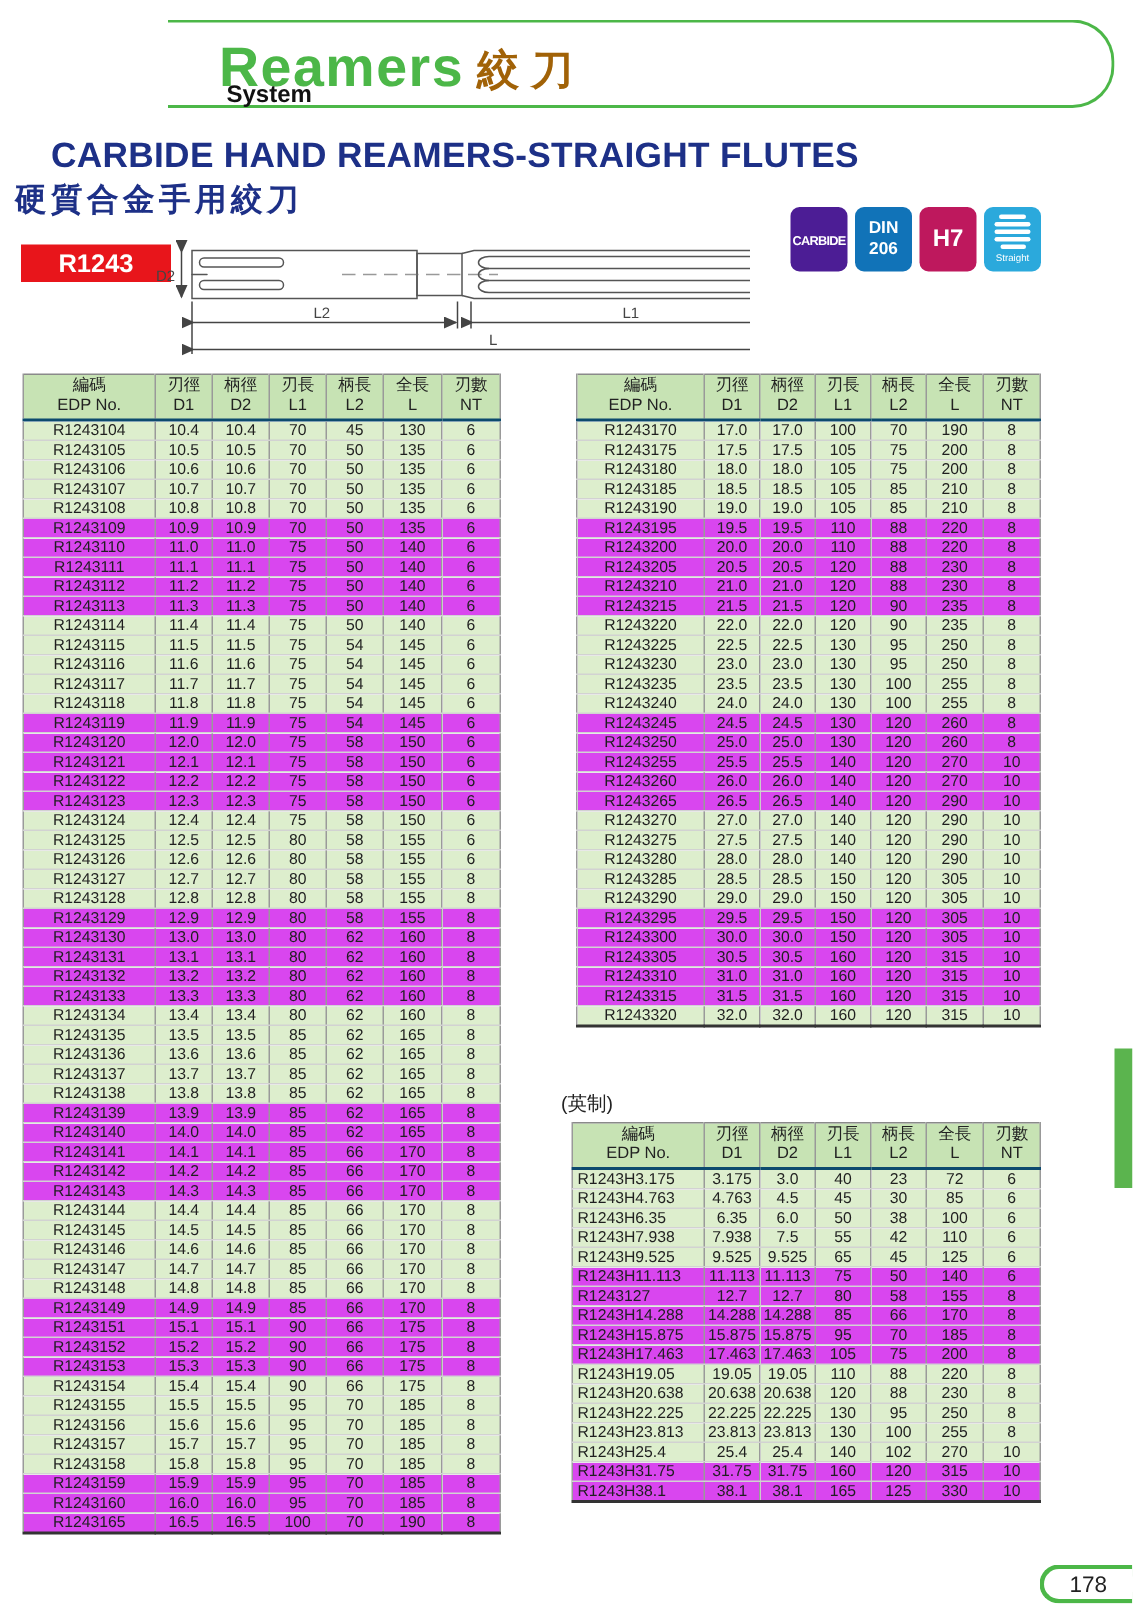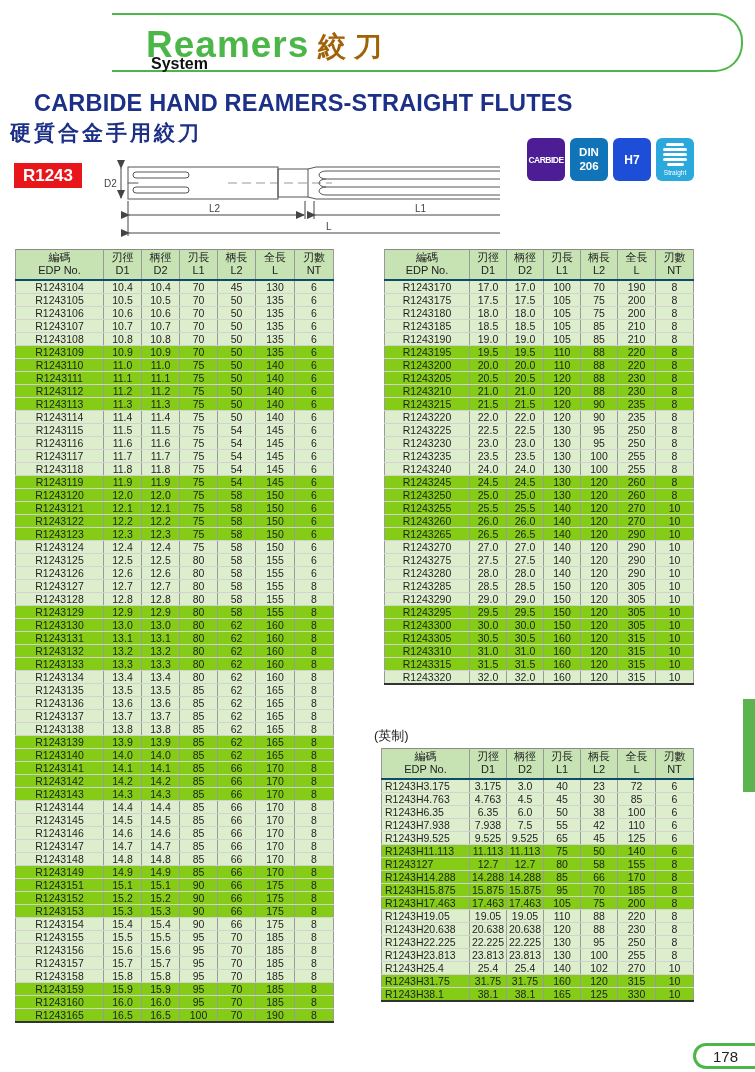--- a/index.html
+++ b/index.html
@@ -31,35 +31,35 @@
   
   .page-title-en {
     position:absolute; left:10px; top:90px;
     font-size:23.5px; font-weight:800; color:#1d3087; letter-spacing:0.2px;margin-left:24px;
   }
   .page-title-zh {
     position:absolute; left:10px; top:119px;
     font-size:21px; font-weight:700; color:#1d3087; letter-spacing:3px;
   }
   .model-badge {
-    position:absolute; left:14px; top:163px; width:68px; height:25px;
+    position:absolute; left:14px; top:163px; width:100px; height:25px;
     background:#e8151b; color:#fff; font-size:17px; font-weight:800;
     text-align:center; line-height:25px;
   }
 
   
   .badges { position:absolute; left:527px; top:138px; display:flex; gap:5px; }
   .badge {
     width:38px; height:43px; border-radius:6px; color:#fff;
     display:flex; flex-direction:column; align-items:center; justify-content:center;
     font-weight:700; text-align:center;
   }
   .badge.carbide { background:#4c1d95; font-size:8.5px; letter-spacing:-0.5px; }
   .badge.din { background:#1173b8; font-size:11.5px; line-height:1.15; }
-  .badge.h7 { background:#1d4ed8; font-size:12px; }
+  .badge.h7 { background:#be185d; font-size:16px; }
   .badge.straight { background:#2ba9dc; justify-content:flex-start; padding-top:5px; }
   .stripes { display:flex; flex-direction:column; gap:2px; align-items:center; }
   .stripes i { display:block; height:3px; background:#fff; border-radius:1.5px; }
   .stripes i:nth-child(1){width:18px}.stripes i:nth-child(2){width:24px}
   .stripes i:nth-child(3){width:24px}.stripes i:nth-child(4){width:24px}
   .stripes i:nth-child(5){width:17px}
   .straight-label { font-size:6.5px; font-weight:400; margin-top:3px; }
 
   
   .diagram { position:absolute; left:100px; top:156px; }
@@ -75,21 +75,21 @@
     border-bottom:2px solid #0c4a6e; font-weight:400; padding:1px 0 2px 0;
     font-size:11px; line-height:1.2; color:#222;
   }
   .tbl td {
     border-left:1px solid #9a9a9a; border-right:1px solid #9a9a9a;
     border-bottom:1px solid #d2d2d2;
     height:12px; line-height:12px; font-size:10.5px; text-align:center;
     white-space:nowrap; overflow:hidden; color:#1f1f1f;
   }
   tr.band-g { background:#ddeecd; }
-  tr.band-w { background:#84cc16; }
+  tr.band-w { background:#d946ef; }
   #tbl-left  { left:15px;  top:249px; width:318px; }
   #tbl-right { left:384px; top:249px; width:309px; }
   #tbl-imp   { left:381px; top:748px; width:312px; }
   #tbl-imp td:first-child { text-align:left; padding-left:3px;margin-top:48px; }
 
   .imperial-label {
     position:absolute; left:374px; top:727px; font-size:13px; color:#222;
   }
 
   

